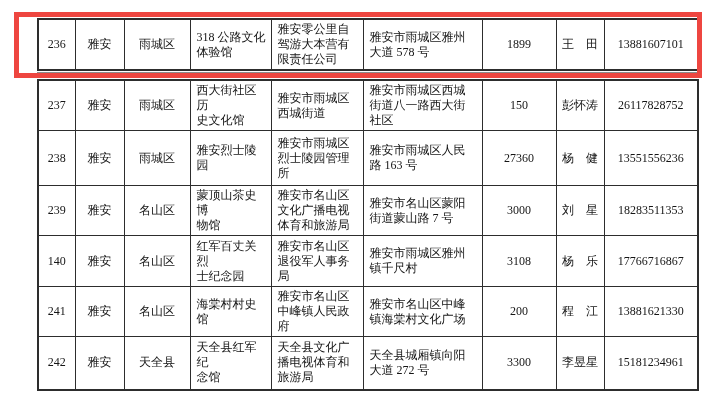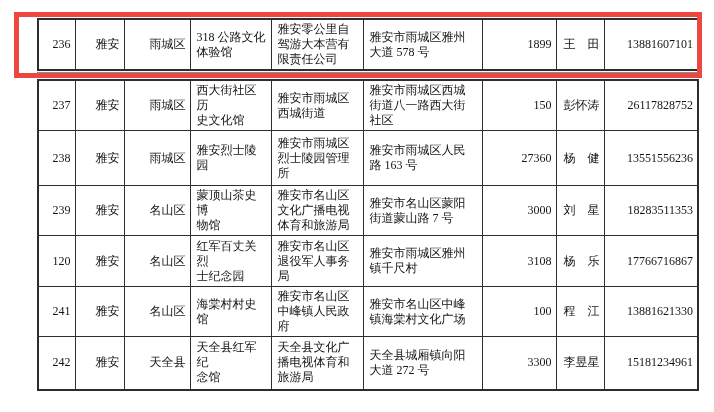--- a/index.html
+++ b/index.html
@@ -25,21 +25,21 @@
     border: 2px solid #2d2d2d;
   }
   .tbl-a { top: 18px; }
   .tbl-b { top: 79px; }
   td {
     border: 1px solid #2d2d2d;
     vertical-align: middle;
     padding: 2px 4px;
     overflow: hidden;
   }
-  td.center { text-align: right; }
+  td.center { text-align: center; }
   td.wrap {
     text-align: left;
     white-space: pre-line;
     padding: 2px 4px 2px 6px;
   }
   .divider {
     position: absolute;
     left: 37px; top: 72px;
     width: 660px; height: 2px;
     background: #8c8c8c;
@@ -143,21 +143,21 @@
       <td class="wrap">雅安市名山区
 文化广播电视
 体育和旅游局</td>
       <td class="wrap">雅安市名山区蒙阳
 街道蒙山路 7 号</td>
       <td class="center">3000</td>
       <td class="center">刘　星</td>
       <td class="center">18283511353</td>
     </tr>
     <tr style="height:51px">
-      <td class="center">120</td>
+      <td class="center">140</td>
       <td class="center">雅安</td>
       <td class="center">名山区</td>
       <td class="wrap">红军百丈关烈
 士纪念园</td>
       <td class="wrap">雅安市名山区
 退役军人事务
 局</td>
       <td class="wrap">雅安市雨城区雅州
 镇千尺村</td>
       <td class="center">3108</td>
@@ -167,21 +167,21 @@
     <tr style="height:48px">
       <td class="center">241</td>
       <td class="center">雅安</td>
       <td class="center">名山区</td>
       <td class="wrap">海棠村村史馆</td>
       <td class="wrap">雅安市名山区
 中峰镇人民政
 府</td>
       <td class="wrap">雅安市名山区中峰
 镇海棠村文化广场</td>
-      <td class="center">100</td>
+      <td class="center">200</td>
       <td class="center">程　江</td>
       <td class="center">13881621330</td>
     </tr>
     <tr style="height:53px">
       <td class="center">242</td>
       <td class="center">雅安</td>
       <td class="center">天全县</td>
       <td class="wrap">天全县红军纪
 念馆</td>
       <td class="wrap">天全县文化广

